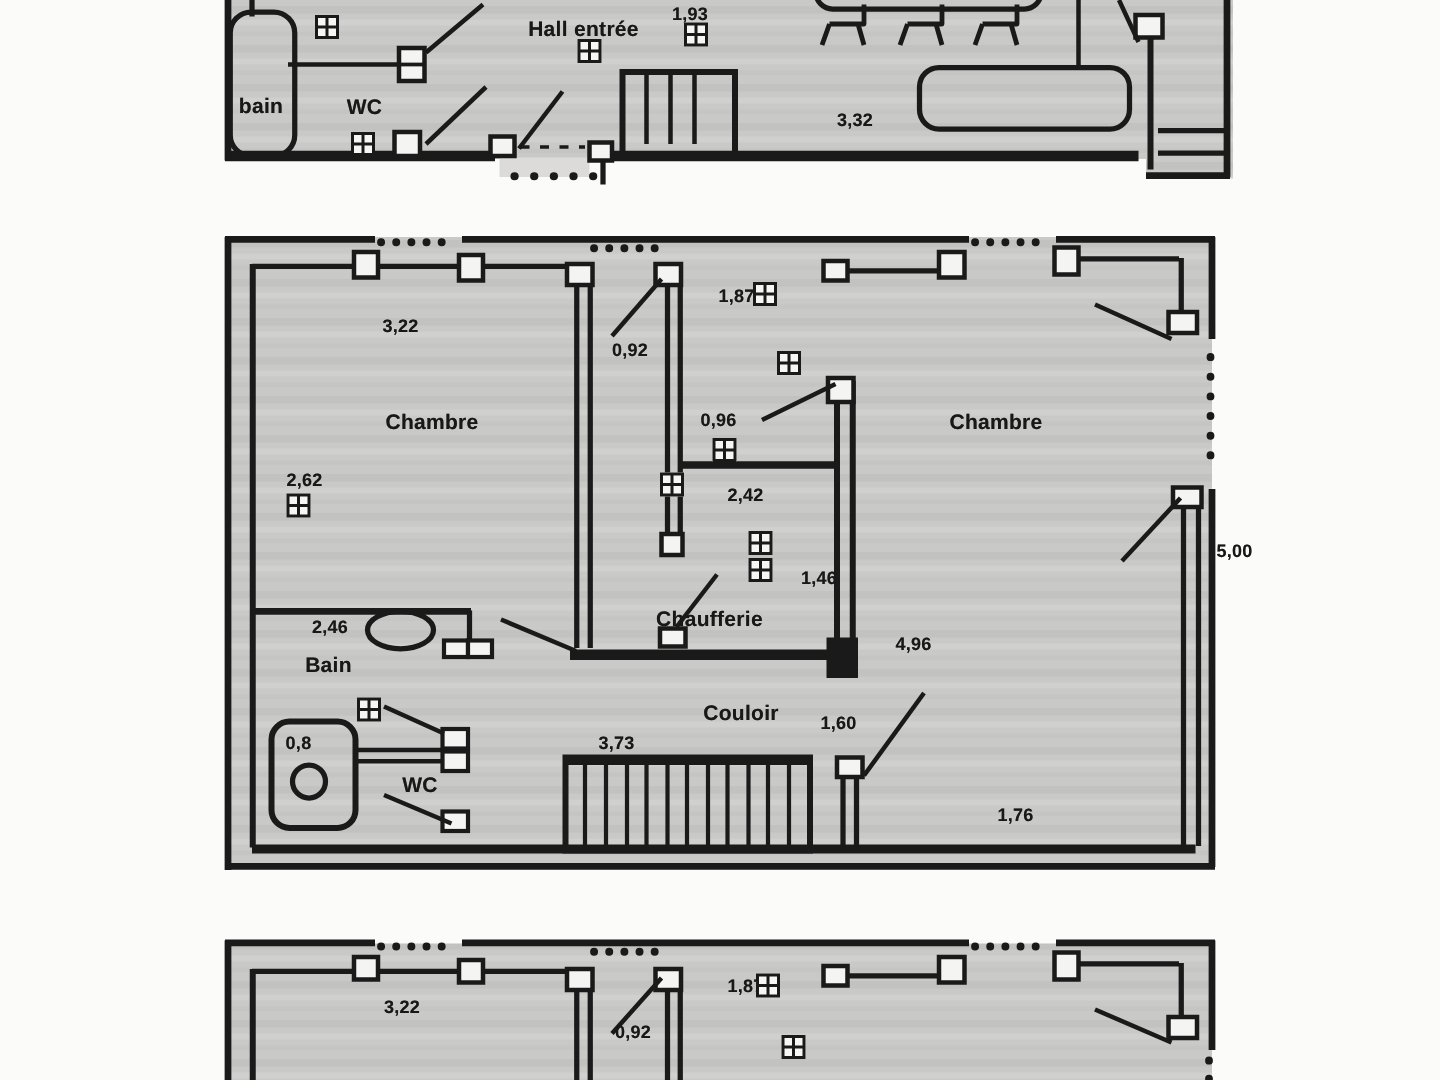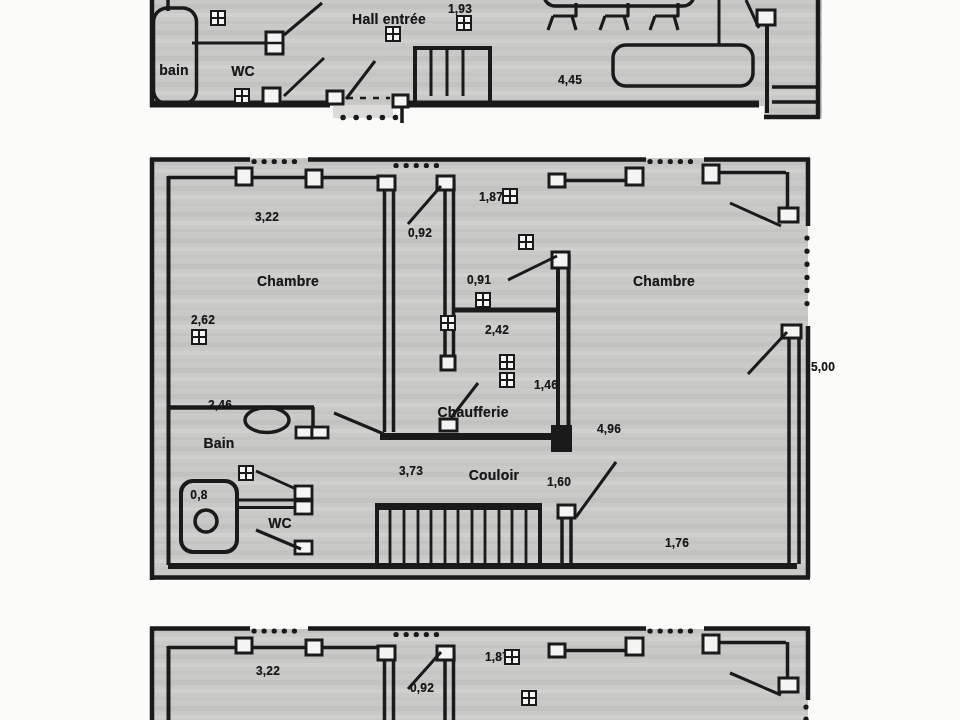--- a/index.html
+++ b/index.html
@@ -182,42 +182,42 @@
       <rect x="779" y="678" width="19" height="14" fill="#f4f4f3" stroke-width="3"></rect>
       <path d="M730,673 L781,695" stroke-width="3"></path>
     </g>
   </svg>
 
   <div id="labels-layer">
       <div class="lbl room" style="left: 174px; top: 70px;">bain</div>
       <div class="lbl room" style="left: 243px; top: 71px;">WC</div>
       <div class="lbl room" style="left: 389px; top: 19px;">Hall entrée</div>
       <div class="lbl dimension" style="left: 460px; top: 9px;">1,93</div>
-      <div class="lbl dimension" style="left: 570px; top: 80px;">4,45</div>
+      <div class="lbl dimension" style="left: 570px; top: 80px;">3,32</div>
       <div class="plus" style="left: 218px; top: 18px;"></div>
       <div class="plus" style="left: 242px; top: 96px;"></div>
       <div class="plus" style="left: 393px; top: 34px;"></div>
       <div class="plus" style="left: 464px; top: 23px;"></div>
       <div class="lbl dimension" style="left: 267px; top: 217px;">3,22</div>
       <div class="lbl room" style="left: 288px; top: 281px;">Chambre</div>
       <div class="lbl dimension" style="left: 203px; top: 320px;">2,62</div>
       <div class="lbl dimension" style="left: 420px; top: 233px;">0,92</div>
       <div class="lbl dimension" style="left: 491px; top: 197px;">1,87</div>
-      <div class="lbl dimension" style="left: 479px; top: 280px;">0,91</div>
+      <div class="lbl dimension" style="left: 479px; top: 280px;">0,96</div>
       <div class="lbl dimension" style="left: 497px; top: 330px;">2,42</div>
       <div class="lbl dimension" style="left: 546px; top: 385px;">1,46</div>
       <div class="lbl room" style="left: 473px; top: 412px;">Chaufferie</div>
       <div class="lbl dimension" style="left: 609px; top: 397px; margin-top: 32px;">4,96</div>
       <div class="lbl room" style="left: 664px; top: 281px;">Chambre</div>
       <div class="lbl dimension" style="left: 823px; top: 367px;">5,00</div>
-      <div class="lbl dimension" style="left: 220px; top: 405px;">2,46</div>
+      <div class="lbl dimension" style="left: 220px; top: 418px;">2,46</div>
       <div class="lbl room" style="left: 219px; top: 443px;">Bain</div>
       <div class="lbl dimension" style="left: 199px; top: 495px;">0,8</div>
       <div class="lbl room" style="left: 280px; top: 523px;">WC</div>
-      <div class="lbl dimension" style="left: 411px; top: 471px;">3,73</div>
+      <div class="lbl dimension" style="left: 411px; top: 495px;">3,73</div>
       <div class="lbl room" style="left: 494px; top: 475px;">Couloir</div>
       <div class="lbl dimension" style="left: 559px; top: 482px;">1,60</div>
       <div class="lbl dimension" style="left: 677px; top: 543px;">1,76</div>
       <div class="plus" style="left: 510px; top: 196px;"></div>
       <div class="plus" style="left: 526px; top: 242px;"></div>
       <div class="plus" style="left: 483px; top: 300px;"></div>
       <div class="plus" style="left: 448px; top: 323px;"></div>
       <div class="plus" style="left: 507px; top: 362px;"></div>
       <div class="plus" style="left: 507px; top: 380px;"></div>
       <div class="plus" style="left: 199px; top: 337px;"></div>

